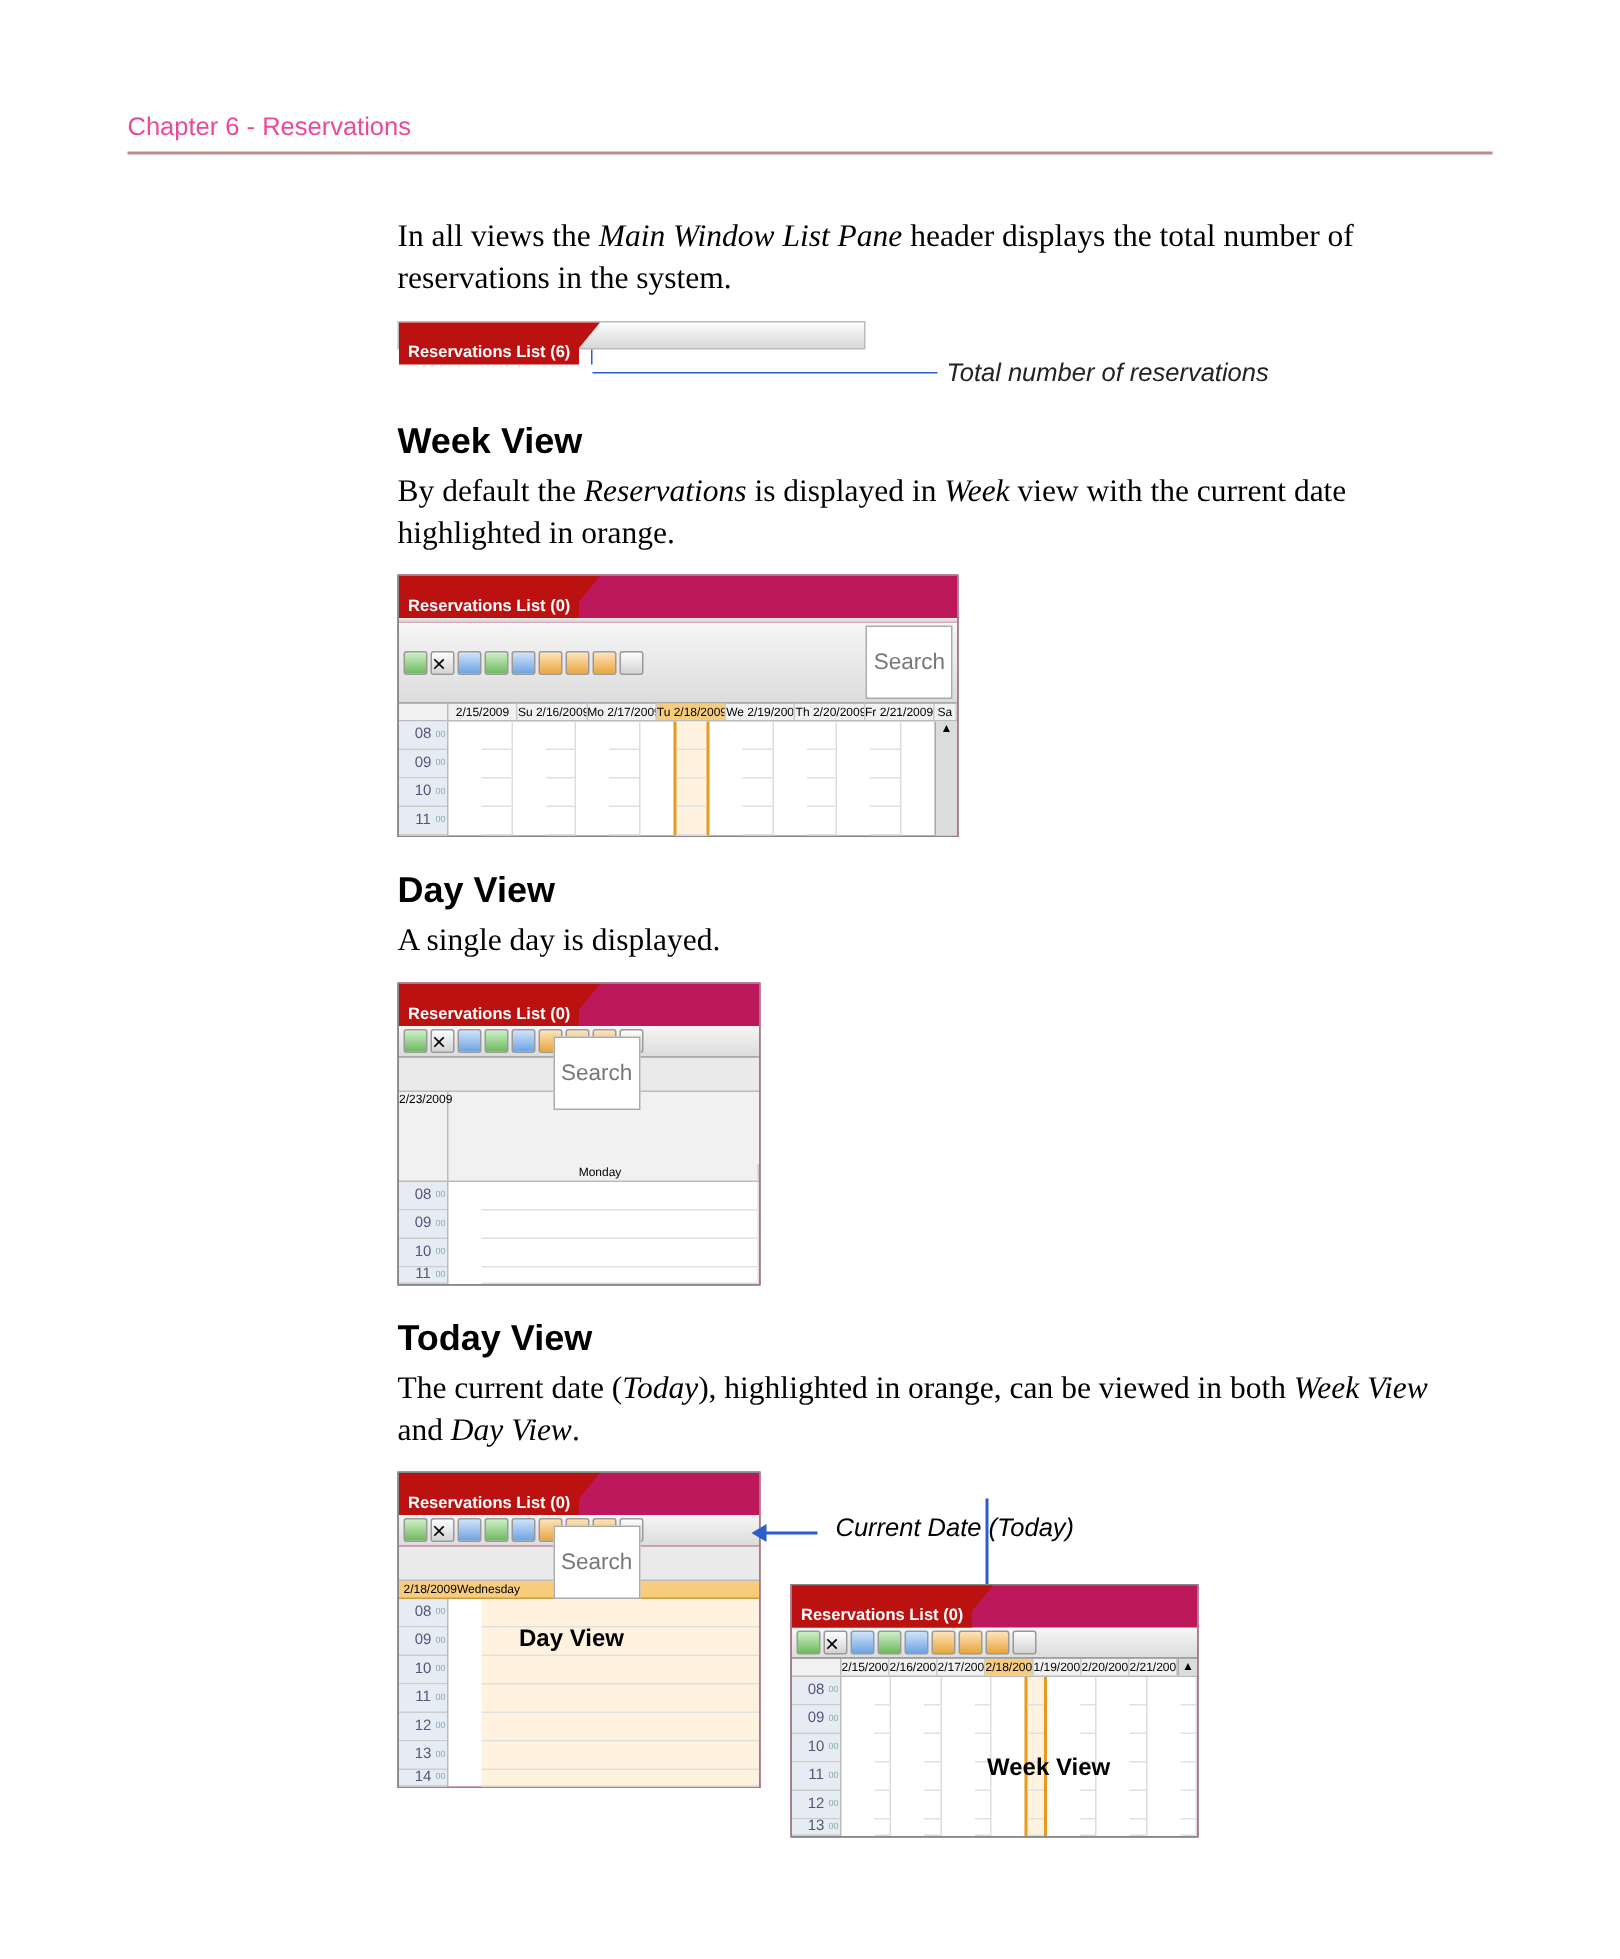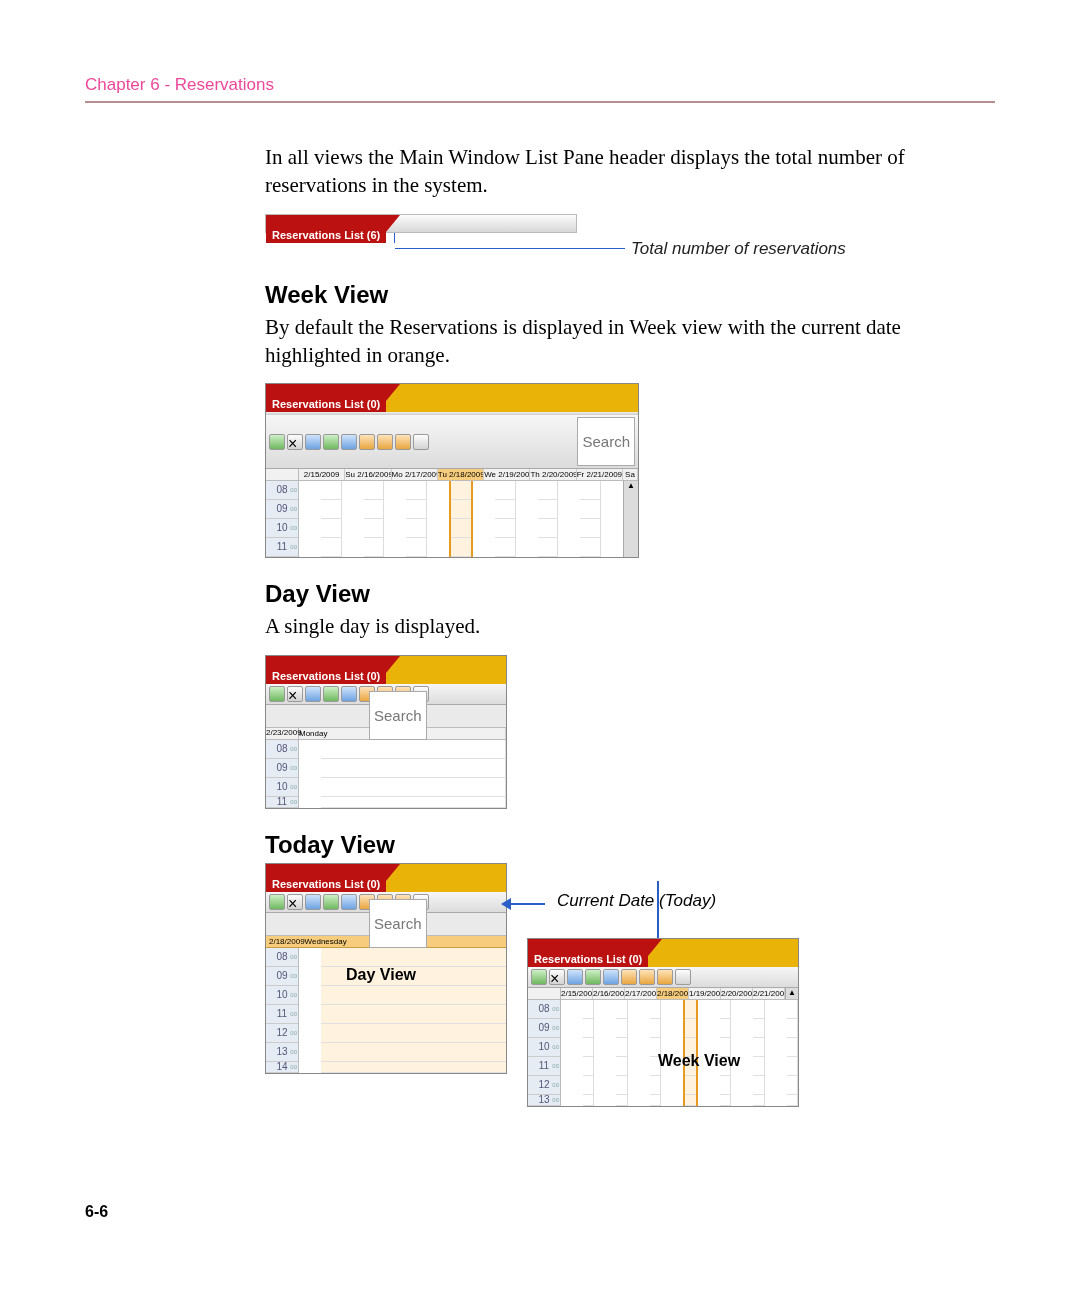--- a/index.html
+++ b/index.html
@@ -28,21 +28,21 @@
   .content {
     margin-left: 180px;
     margin-right: 30px;
   }
   p.para {
     font-size: 21px;
     line-height: 1.35;
     margin: 4px 0 14px 0;
     font-family: "Book Antiqua", Palatino, Georgia, serif;
   }
-  .italic { }
+  .italic { font-style: italic; }
   h2.section {
     font-family: Arial, Helvetica, sans-serif;
     font-weight: bold;
     font-size: 24px;
     margin: 22px 0 4px 0;
   }
   .pagefoot {
     font-family: Arial, Helvetica, sans-serif;
     font-weight: bold;
     font-size: 16px;
@@ -90,21 +90,21 @@
     position: absolute;
     left: 128px;
     top: 18px;
     width: 1px;
     height: 10px;
     background: #2a5ec8;
   }
   
   .cal-shell {
     border: 1px solid #888;
-    background: #eab308;
+    background: #be185d;
     font-family: Arial, sans-serif;
   }
   .cal-toolbar {
     display: flex;
     align-items: center;
     gap: 2px;
     padding: 2px 3px;
     background: linear-gradient(#f6f6f6,#dcdcdc);
     border-bottom: 1px solid #aaa;
   }
@@ -379,39 +379,42 @@
         <span class="tbtn o"></span>
         <span class="tbtn o"></span>
         <span class="tbtn o"></span>
         <span class="tbtn"></span>
       </div>
       <div style="padding:2px 3px;background:#eaeaea;border-bottom:1px solid #bbb;">
         <span class="searchbox" style="margin-left:100px;">Search</span>
       </div>
       <div class="cal-header-row">
         <div class="cal-timecol-h" style="font-size:8px;text-align:center;">2/23/2009</div>
-        <div class="cal-daycol-h" style="text-align:left;padding-right:4px;">Monday</div>
+        <div class="cal-daycol-h" style="text-align:center;padding-right:4px;margin-top:48px;">Monday</div>
       </div>
       <div class="cal-body">
         <div class="cal-timecol">
           <div class="hourcell"><span>08</span><span class="min">00</span></div>
           <div class="hourcell"><span>09</span><span class="min">00</span></div>
           <div class="hourcell"><span>10</span><span class="min">00</span></div>
           <div class="hourcell" style="height:10px;line-height:10px;"><span>11</span><span class="min">00</span></div>
         </div>
         <div class="cal-gridcol">
             <div class="hline"></div>
             <div class="hline"></div>
             <div class="hline"></div>
             <div class="hline" style="height:10px;"></div>
           </div>
       </div>
     </div>
 
     <h2 class="section">Today View</h2>
+    <p class="para">
+      <span>The current date (</span><span class="italic">Today</span><span>), highlighted in orange, can be viewed in both </span><span class="italic">Week View</span><span> and </span><span class="italic">Day View</span><span>.</span>
+    </p>
 
     <div class="today-compound">
 
       <div class="tv-day cal-shell">
         <div><span class="ui-tab">Reservations List (0)</span></div>
         <div class="cal-toolbar">
           <span class="tbtn g"></span>
           <span class="tbtn">×</span>
           <span class="tbtn b"></span>
           <span class="tbtn g"></span>

